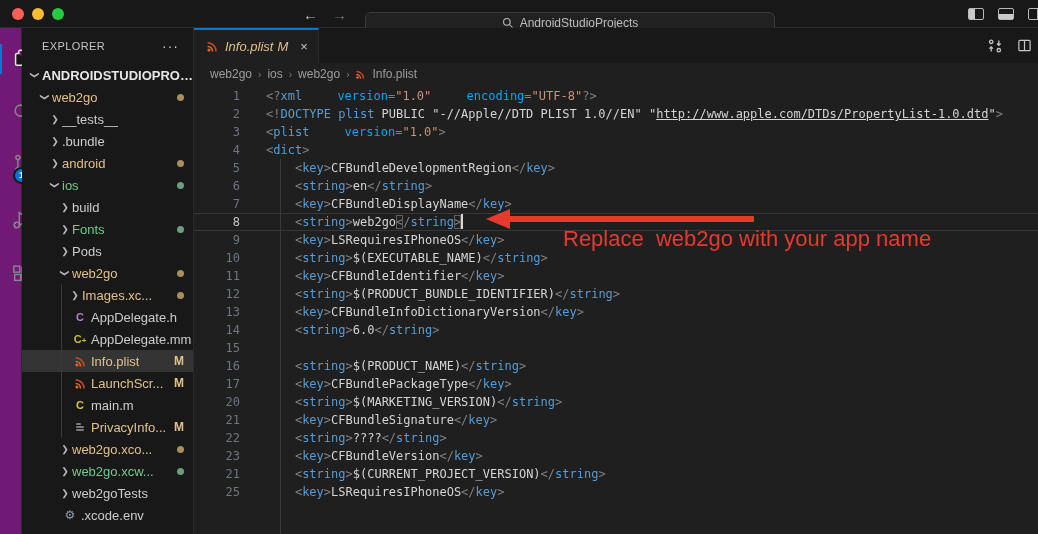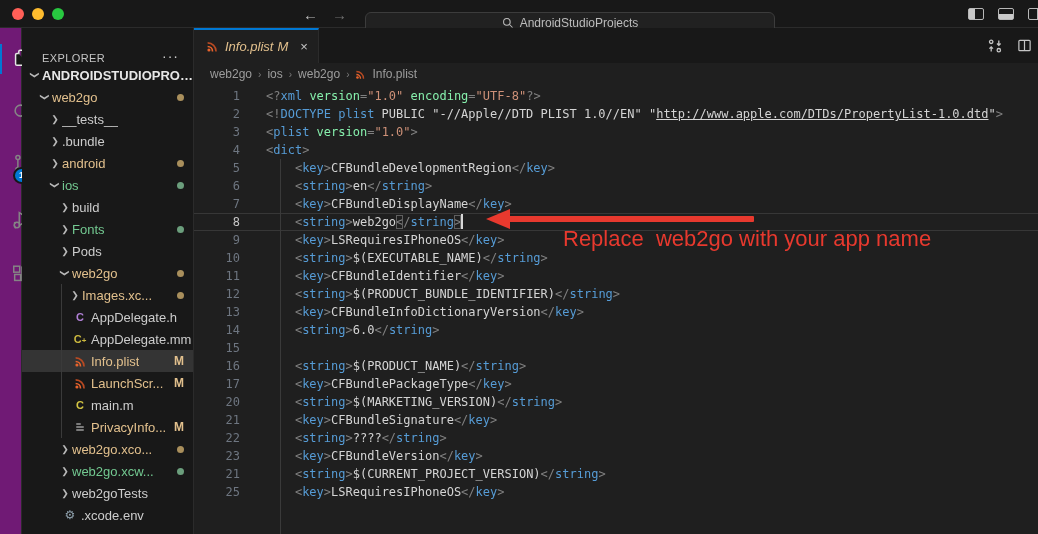--- a/index.html
+++ b/index.html
@@ -23,21 +23,21 @@
   .li-left .fill { left:0; top:0; bottom:0; width:6px; }
   .li-bottom .fill { left:0; right:0; bottom:0; height:5px; }
   .li-right .fill { right:0; top:0; bottom:0; width:6px; background:transparent; border-left:1px solid #b8b8b8; }
   
   .main { display:flex; height:506px; }
   .activitybar { width:22px; background:#701a75; border-right:1px solid #2b2b2b; position:relative; flex:none; }
   .ab-item { position:absolute; left:0; width:44px; height:44px; display:flex; align-items:center; justify-content:center; }
   .ab-active-bar { position:absolute; left:0; top:8px; width:2px; height:30px; background:#0078d4; }
   .badge { position:absolute; right:4px; bottom:2px; background:#0078d4; color:#ffffff; font-size:9px; font-weight:bold; border-radius:10px; padding:1px 4px 2px; border:2px solid #181818; }
   .sidebar { width:172px; background:#181818; border-right:1px solid #2b2b2b; position:relative; flex:none; overflow:hidden; }
-  .sb-header { height:36px; display:flex; align-items:flex-end; justify-content:space-between; padding:0 14px 0 20px; }
+  .sb-header { height:36px; display:flex; align-items:center; justify-content:space-between; padding:0 14px 0 20px; }
   .sb-title { font-size:11px; letter-spacing:0.4px; color:#c5c5c5; }
   .sb-more { color:#cccccc; font-size:14px; letter-spacing:1px; }
   .tree { position:relative; }
   .trow { height:22px; display:flex; align-items:center; font-size:13px; color:#cccccc; position:relative; white-space:nowrap; }
   .trow.selected { background:#343434; }
   .trow .chev { width:14px; flex:none; color:#b8b8b8; font-size:9px; display:inline-flex; justify-content:center; }
   .trow .chev.exp { transform:rotate(90deg); }
   .trow .fico { width:16px; flex:none; display:inline-flex; justify-content:center; align-items:center; font-size:11px; margin-right:3px; }
   .trow .lbl { overflow:hidden; text-overflow:ellipsis; }
   .trow .right-badge { position:absolute; right:9px; }
@@ -57,21 +57,21 @@
   .tab-close { color:#c5c5c5; font-size:13px; margin-left:6px; }
   .tab-actions { position:absolute; right:6px; top:0; height:35px; display:flex; align-items:center; gap:14px; }
   .breadcrumb { height:22px; display:flex; align-items:center; gap:6px; padding-left:16px; font-size:12px; color:#9d9d9d; }
   .bc-sep { font-size:10px; color:#7a7a7a; }
   .code { position:relative; font-family:"DejaVu Sans Mono", monospace; font-size:12px; line-height:18px; padding-top:2px; }
   .line { height:18px; display:flex; white-space:pre; }
   .line .num { width:46px; flex:none; text-align:right; color:#6e7681; }
   .line .src { padding-left:26px; }
   .line.active-line { box-shadow: inset 0 1px 0 rgba(140,140,140,0.22), inset 0 -1px 0 rgba(140,140,140,0.22); }
   .line.active-line .num { color:#c6c6c6; }
-  .tok-p { color:#808080; } .tok-t { color:#569cd6;text-align:center; } .tok-a { color:#86efac; }
+  .tok-p { color:#808080; } .tok-t { color:#569cd6;text-align:center; } .tok-a { color:#0ea5e9;margin-left:28px; }
   .tok-s { color:#ce9178; } .tok-x { color:#d4d4d4; } .tok-w { color:#d4d4d4; }
   .tok-l { color:#d4d4d4; text-decoration:underline; }
   .tok-bm { color:#808080; outline:1px solid #5f5f5f; outline-offset:-1px; }
   .cursor { display:inline-block; width:2px; height:15px; background:#d7d7d7; vertical-align:middle; margin-top:-2px; }
   .indent-guide { position:absolute; left:86px; width:1px; background:#3a3a3a; }
   
   .annot { position:absolute; pointer-events:none; }
   .annot-text { font-family:"Liberation Sans", sans-serif; font-size:22px; color:#e8392e; white-space:pre; }
   .arrow-line { position:absolute; height:6px; background:#e8392e; border-radius:1px; }
   .arrow-head { position:absolute; width:0; height:0; border-top:10px solid transparent; border-bottom:10px solid transparent; border-right:24px solid #e8392e; }

